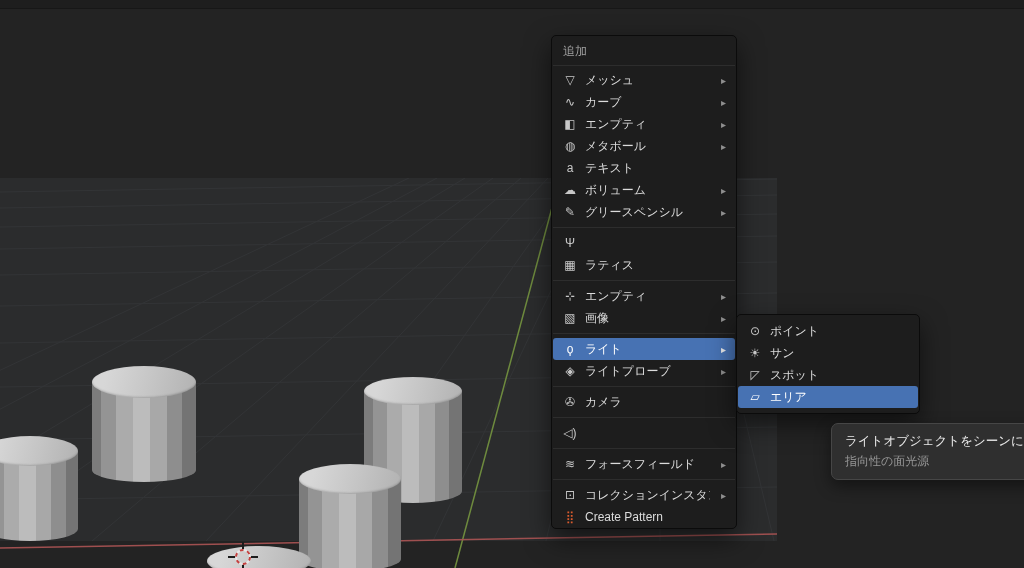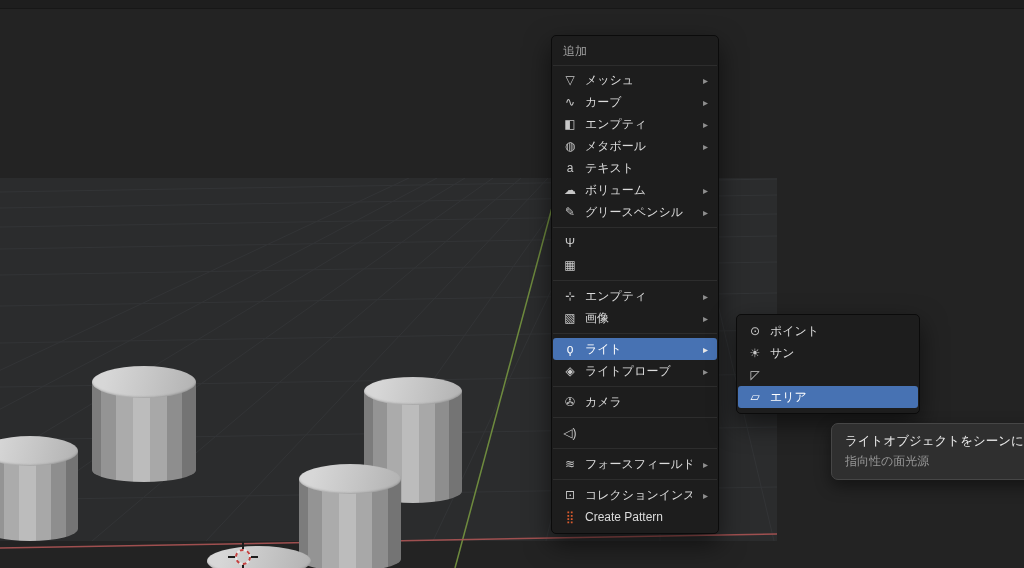--- a/index.html
+++ b/index.html
@@ -21,21 +21,21 @@
     border-radius:0 0 50% 50% / 0 0 12px 12px; }
   .cyl-top { position:absolute; left:0; top:0; width:100%; border-radius:50%;
     background:linear-gradient(105deg,#d7d7d7 15%,#c6c6c6 55%,#b4b4b4 95%);
     box-shadow:inset 0 -1px 2px rgba(0,0,0,.18); }
 
   .cursor3d { position:absolute; left:225px; top:539px; width:36px; height:36px; }
 
   
   .menu { position:absolute; background:#1d1d1d; border:1px solid #0b0b0b;
           border-radius:5px; box-shadow:0 10px 26px rgba(0,0,0,.55); z-index:10; }
-  .add-menu { left:551px; top:35px; width:168px; padding-bottom:5px; }
+  .add-menu { left:551px; top:35px; width:186px; }
   .light-submenu { left:736px; top:314px; width:184px; padding:5px 0; }
 
   .menu-title { padding:7px 11px 5px; font-size:12px; color:#a2a2a2; }
   .menu-title-sep { height:1px; background:#2d2d2d; margin:0 1px 3px; }
 
   .menu-item { display:flex; align-items:center; height:22px; padding:0 9px;
                gap:7px; font-size:12px; color:#dcdcdc; margin:0 1px;
                white-space:nowrap; cursor:default; }
   .menu-item.highlighted { background:var(--hl-color,#4772b3); color:#ffffff; border-radius:3px; }
   .mi-icon { width:16px; text-align:center; font-size:12px; color:#c8c8c8; flex:none; }
@@ -163,20 +163,21 @@
           <span class="mi-icon">✎</span>
           <span class="mi-label">グリースペンシル</span>
           <span class="mi-arrow">▸</span>
         </div>
         <div class="menu-sep"></div>
         <div class="menu-item">
           <span class="mi-icon">Ψ</span>
         </div>
         <div class="menu-item">
           <span class="mi-icon">▦</span>
+          <span class="mi-label">ラティス</span>
         </div>
         <div class="menu-sep"></div>
         <div class="menu-item">
           <span class="mi-icon">⊹</span>
           <span class="mi-label">エンプティ</span>
           <span class="mi-arrow">▸</span>
         </div>
         <div class="menu-item">
           <span class="mi-icon">▧</span>
           <span class="mi-label">画像</span>
@@ -226,20 +227,21 @@
         <div class="menu-item">
           <span class="mi-icon">⊙</span>
           <span class="mi-label">ポイント</span>
         </div>
         <div class="menu-item">
           <span class="mi-icon">☀</span>
           <span class="mi-label">サン</span>
         </div>
         <div class="menu-item">
           <span class="mi-icon">◸</span>
+          <span class="mi-label">スポット</span>
         </div>
         <div class="menu-item highlighted">
           <span class="mi-icon">▱</span>
           <span class="mi-label">エリア</span>
         </div>
       </div>
   </div>
 
   <div class="tooltip">
     <div class="tooltip-line1">ライトオブジェクトをシーンに追加しま</div>

